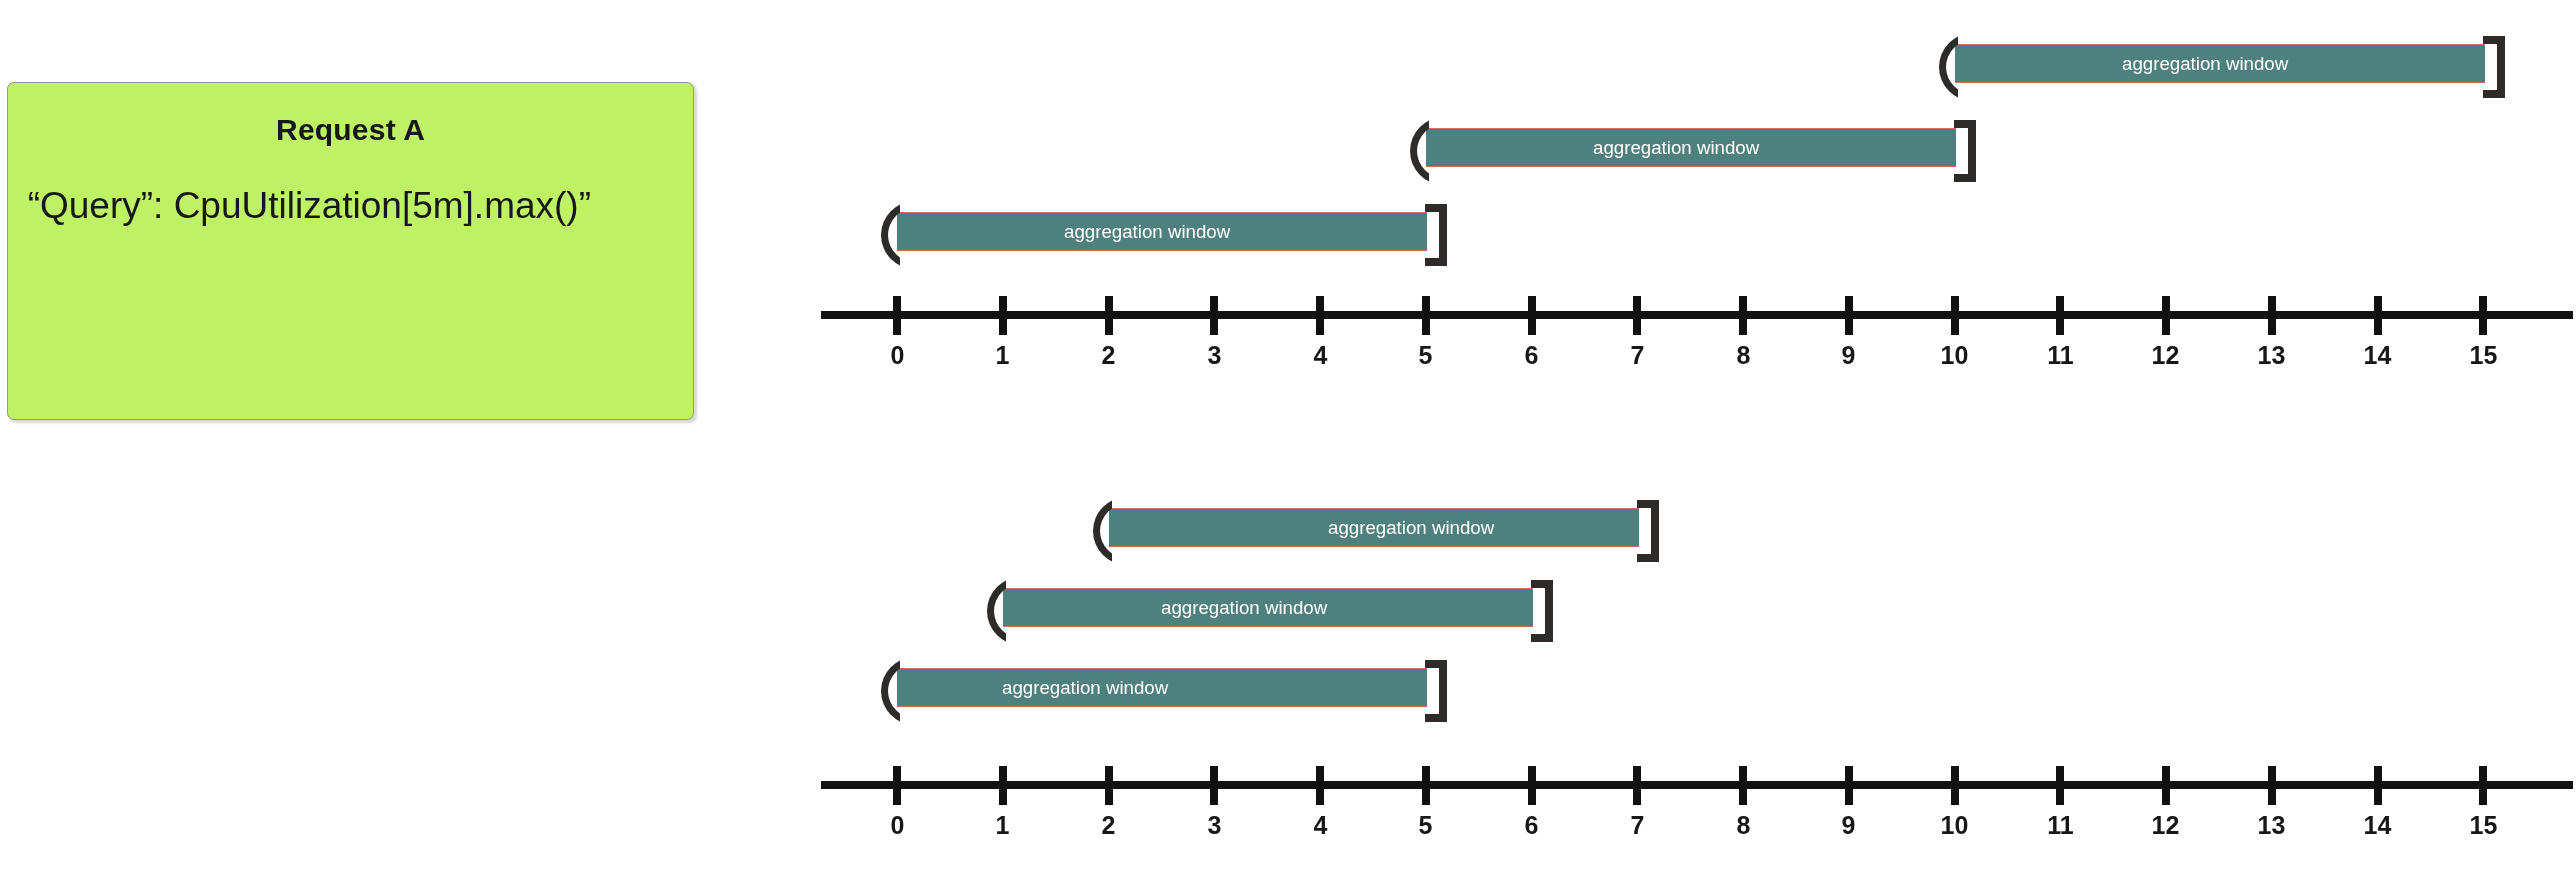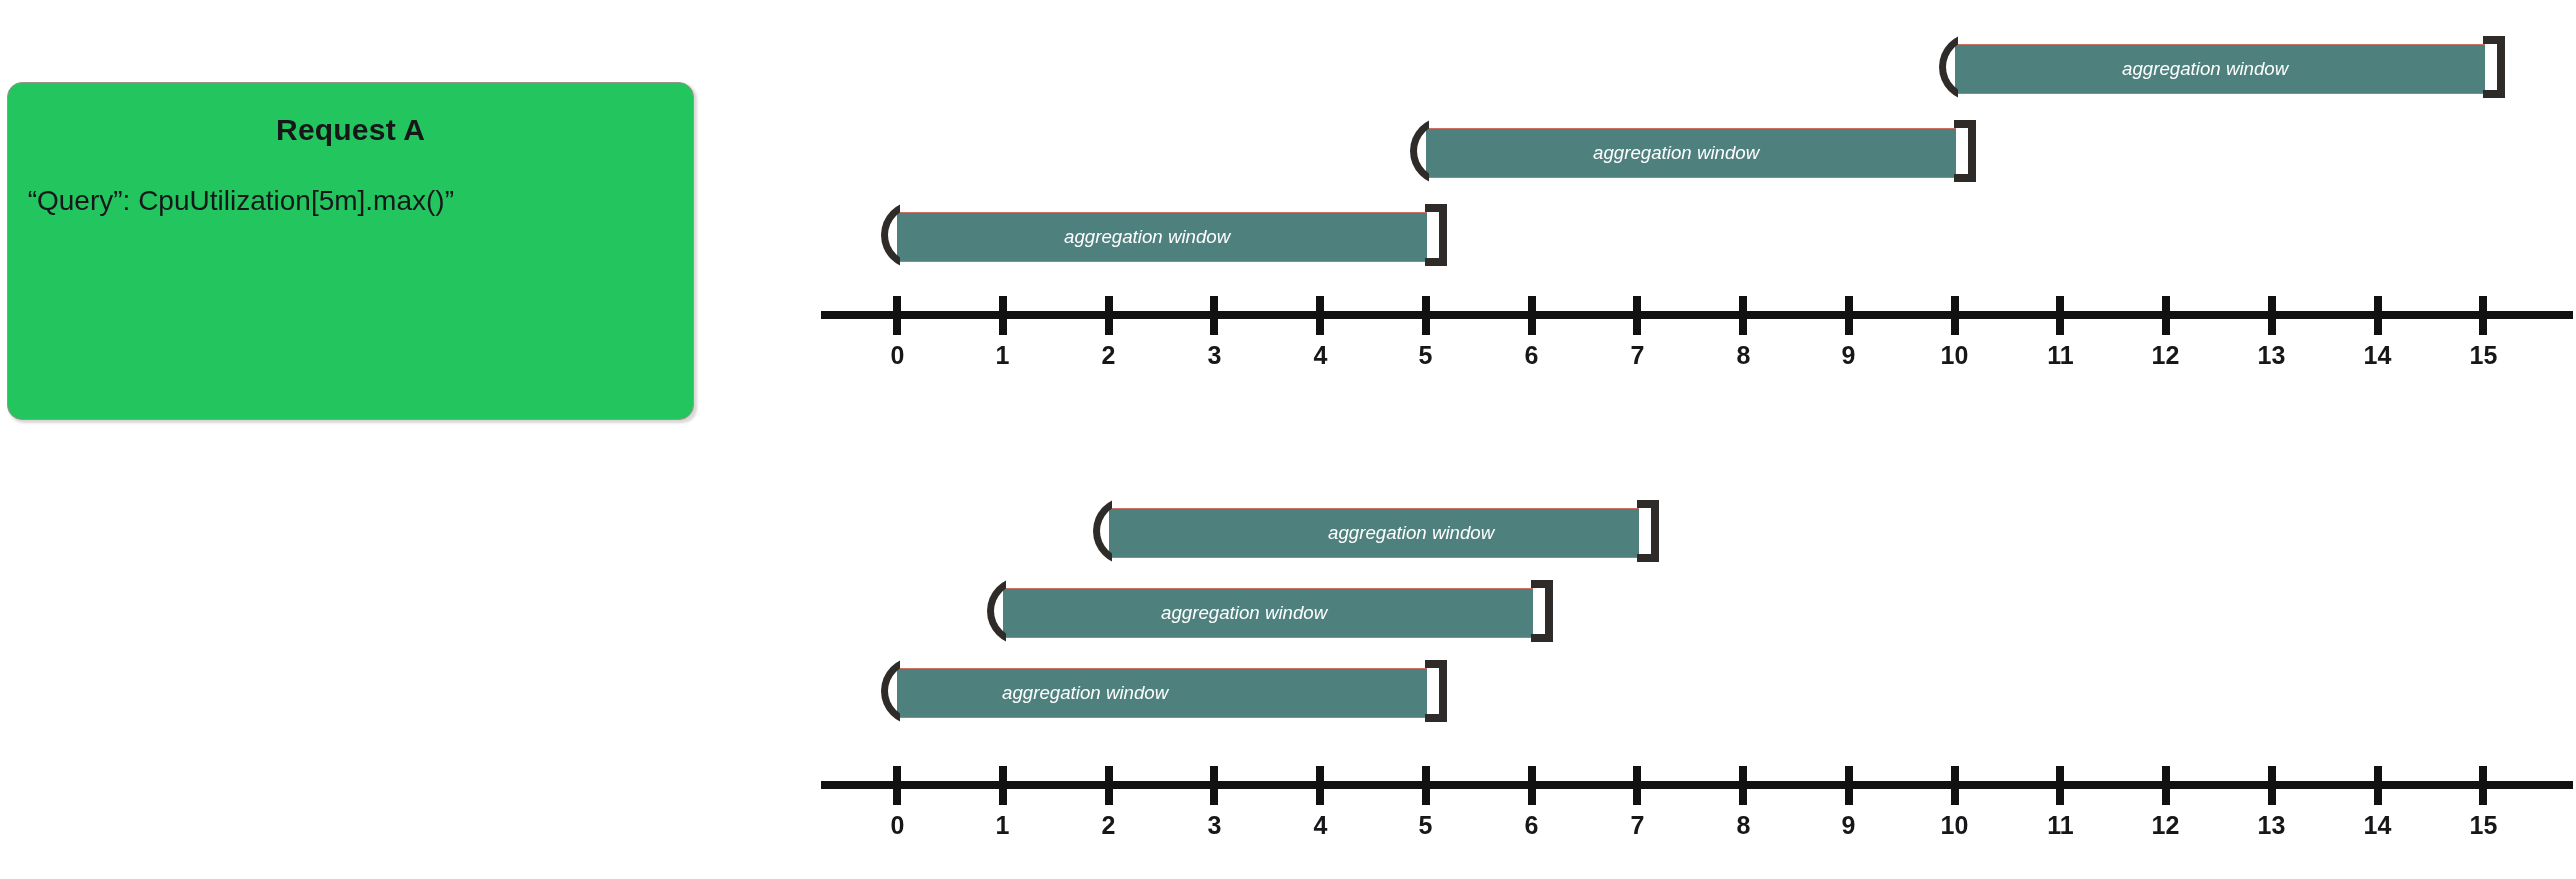--- a/index.html
+++ b/index.html
@@ -8,37 +8,37 @@
     background:#ffffff;
     font-family:"Liberation Sans", sans-serif;
     overflow:hidden;
     position:relative;
   }
   .stage{position:absolute;left:0;top:0;width:2576px;height:879px;}
 
   
   .req-box{
     position:absolute;
-    background:#22c55e;
+    background:#bef264;
     border:1.8px solid #9c958f;
-    border-radius:15px;
+    border-radius:7px;
     box-sizing:border-box;
     box-shadow:2.7px 2.7px 2.7px rgba(120,112,104,.28);
   }
   .req-title{
     position:absolute;left:0;right:0;
     text-align:center;
     font-size:30px;
     font-weight:bold;
     color:#17171a;
     letter-spacing:0.2px;
   }
   .req-body{
     position:absolute;left:19.6px;right:16px;
-    font-size:28px;
+    font-size:37px;
     line-height:1.25;
     color:#17171a;
     white-space:pre-line;
   }
 
   
   .axis-line{
     position:absolute;
     height:8px;
     background:#111111;
@@ -54,26 +54,25 @@
     width:53px;
     text-align:center;
     font-size:25px;
     font-weight:bold;
     color:#17171a;
   }
 
   
   .window{
     position:absolute;
-    height:50px;
+    height:39px;
     background:#4e807e;
     border-top:1.8px solid #cd7063;
     border-bottom:1.8px solid #cd7063;
     box-sizing:border-box;
-    font-style:italic;
   }
   .window .wlabel{
     position:absolute;
     top:50%;
     transform:translateY(-50%);
     font-size:18.7px;
     color:#ffffff;
     white-space:nowrap;
   }
   

